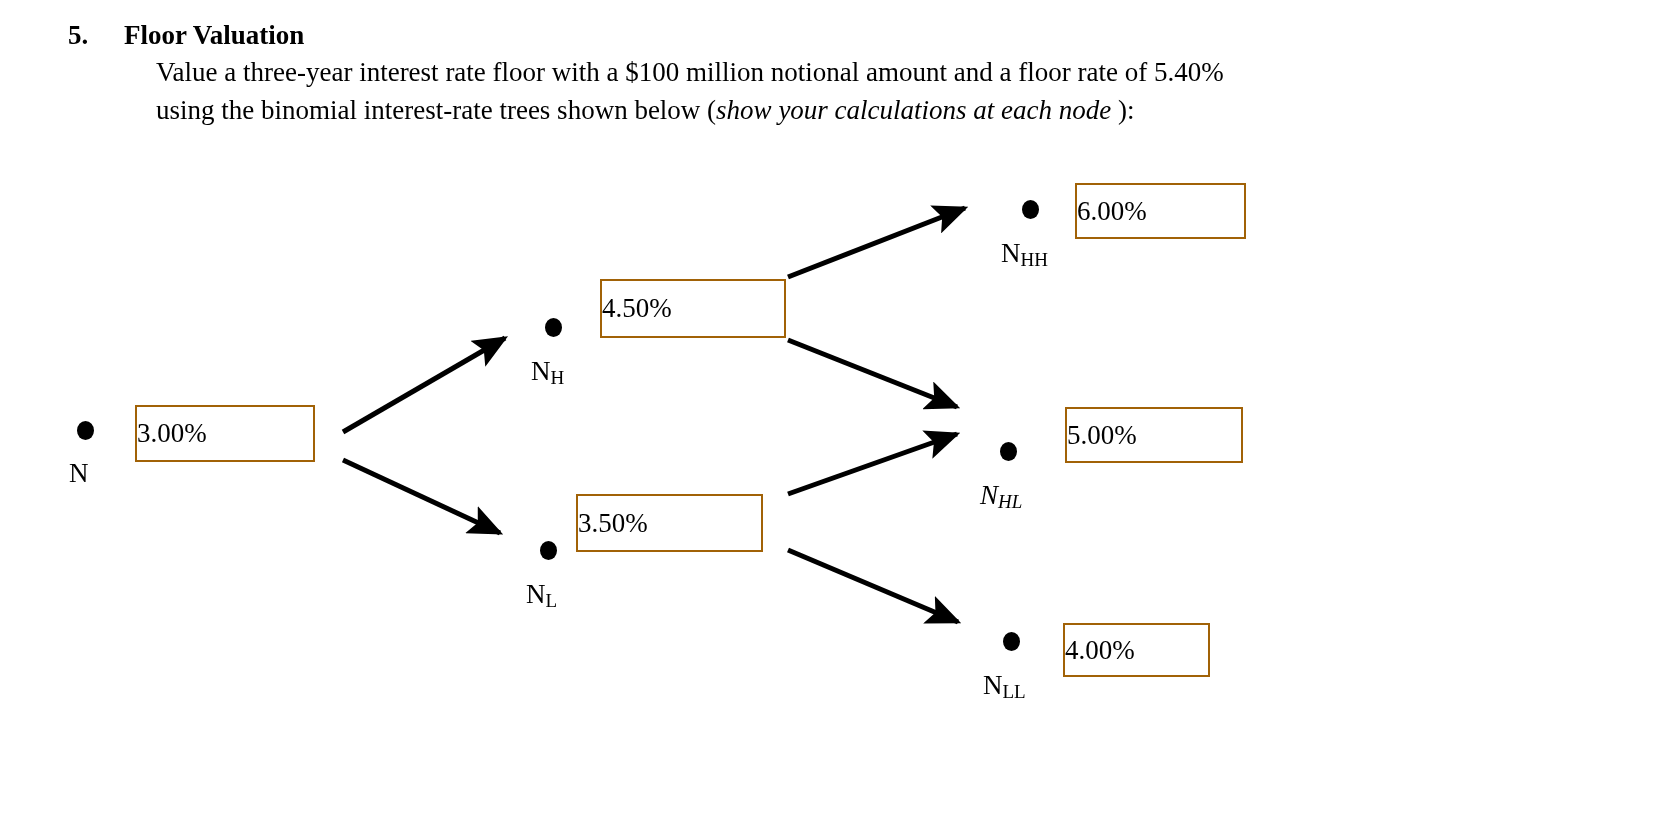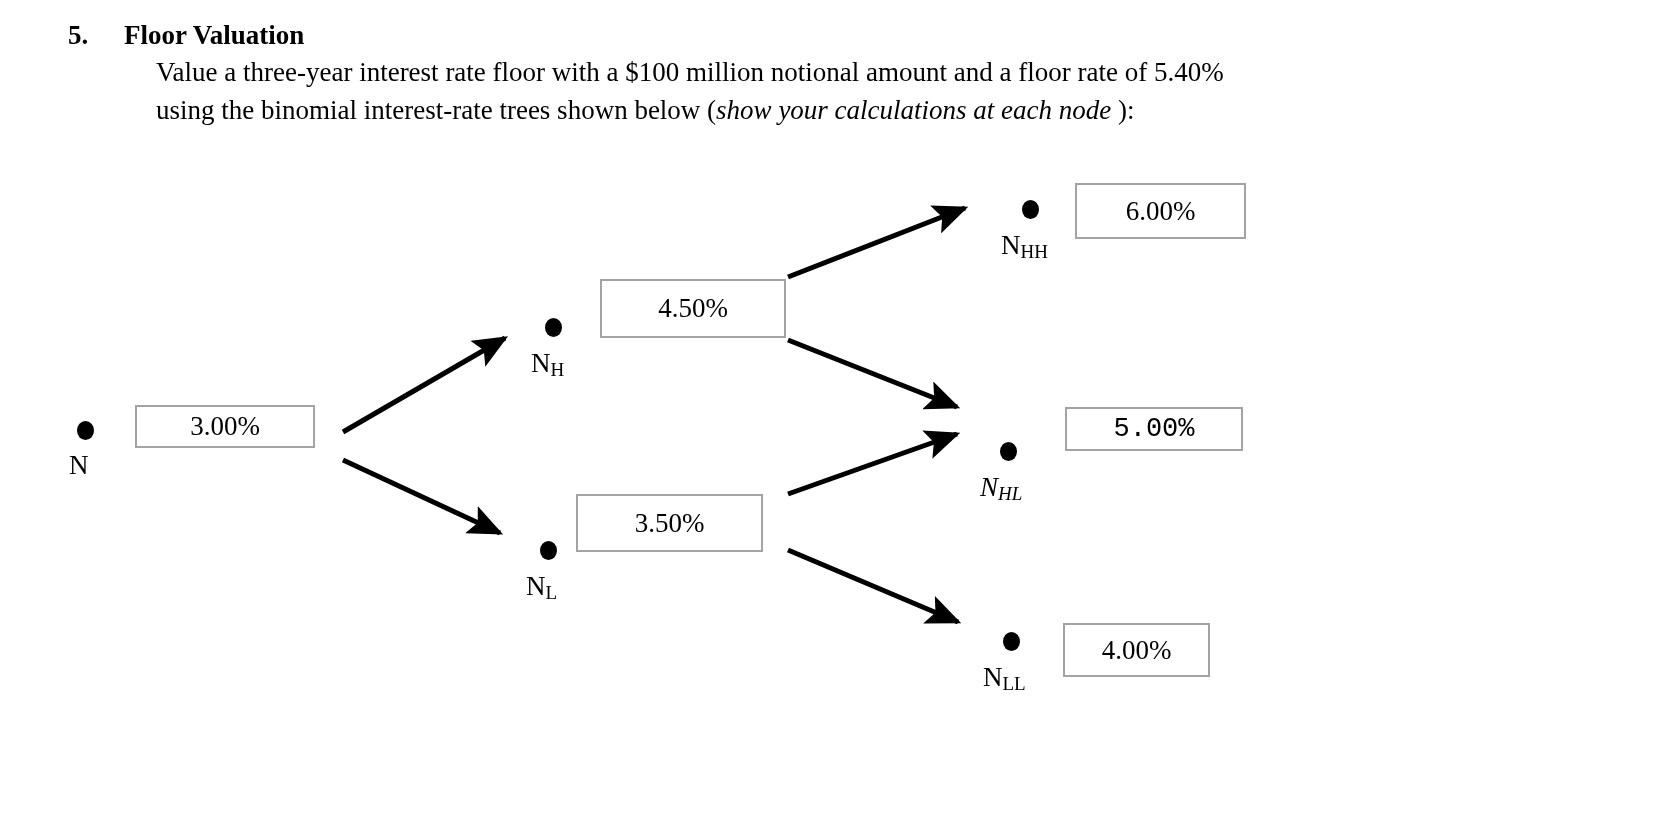--- a/index.html
+++ b/index.html
@@ -77,34 +77,35 @@
     width: 17px;
     height: 19px;
     background: #000;
     border-radius: 50%;
   }
   .node-label {
     position: absolute;
     font-size: 27px;
     line-height: 1;
     white-space: nowrap;
+    margin-top: 8px;
   }
   .node-label sub {
     font-size: 19px;
     vertical-align: baseline;
     position: relative;
     top: 4px;
   }
   .rate-box {
     position: absolute;
-    border: 2px solid #a3a3a3;
+    border: 2px solid #a16207;
     background: #fff;
     display: flex;
     align-items: center;
-    justify-content: center;
+    justify-content: flex-start;
     font-size: 27px;
     box-sizing: border-box;
   }
 </style>
 </head>
 <body>
 
 <div id="question-block">
   <div class="q-title-row">
     <span class="q-number">5.</span>
@@ -154,21 +155,21 @@
 
     <line x1="788" y1="494" x2="957" y2="434" stroke="#000000" stroke-width="5" marker-end="url(#arrowhead)"></line>
 
     <line x1="788" y1="550" x2="958" y2="622" stroke="#000000" stroke-width="5" marker-end="url(#arrowhead)"></line>
   </svg>
 
   <div class="node-dot" style="left:77px; top:421px;"></div>
   <div class="node-label" style="left:69px; top:452px;">
     <span>N</span>
   </div>
-  <div class="rate-box" style="left:135px; top:405px; width:180px; height:43px;">
+  <div class="rate-box" style="left:135px; top:405px; width:180px; height:57px;">
     <span>3.00%</span>
   </div>
 
   <div class="node-dot" style="left:545px; top:318px;"></div>
   <div class="node-label" style="left:531px; top:350px;">
     <span>N</span><sub>H</sub>
   </div>
   <div class="rate-box" style="left:600px; top:279px; width:186px; height:59px;">
     <span>4.50%</span>
   </div>
@@ -186,21 +187,21 @@
     <span>N</span><sub>HH</sub>
   </div>
   <div class="rate-box" style="left:1075px; top:183px; width:171px; height:56px;">
     <span>6.00%</span>
   </div>
 
   <div class="node-dot" style="left:1000px; top:442px;"></div>
   <div class="node-label" style="left:980px; top:474px;font-style:italic;">
     <span>N</span><sub>HL</sub>
   </div>
-  <div class="rate-box" style="left:1065px; top:407px; width:178px; height:44px;font-family:Liberation Mono, monospace;">
+  <div class="rate-box" style="left:1065px; top:407px; width:178px; height:56px;">
     <span>5.00%</span>
   </div>
 
   <div class="node-dot" style="left:1003px; top:632px;"></div>
   <div class="node-label" style="left:983px; top:664px;">
     <span>N</span><sub>LL</sub>
   </div>
   <div class="rate-box" style="left:1063px; top:623px; width:147px; height:54px;">
     <span>4.00%</span>
   </div>

